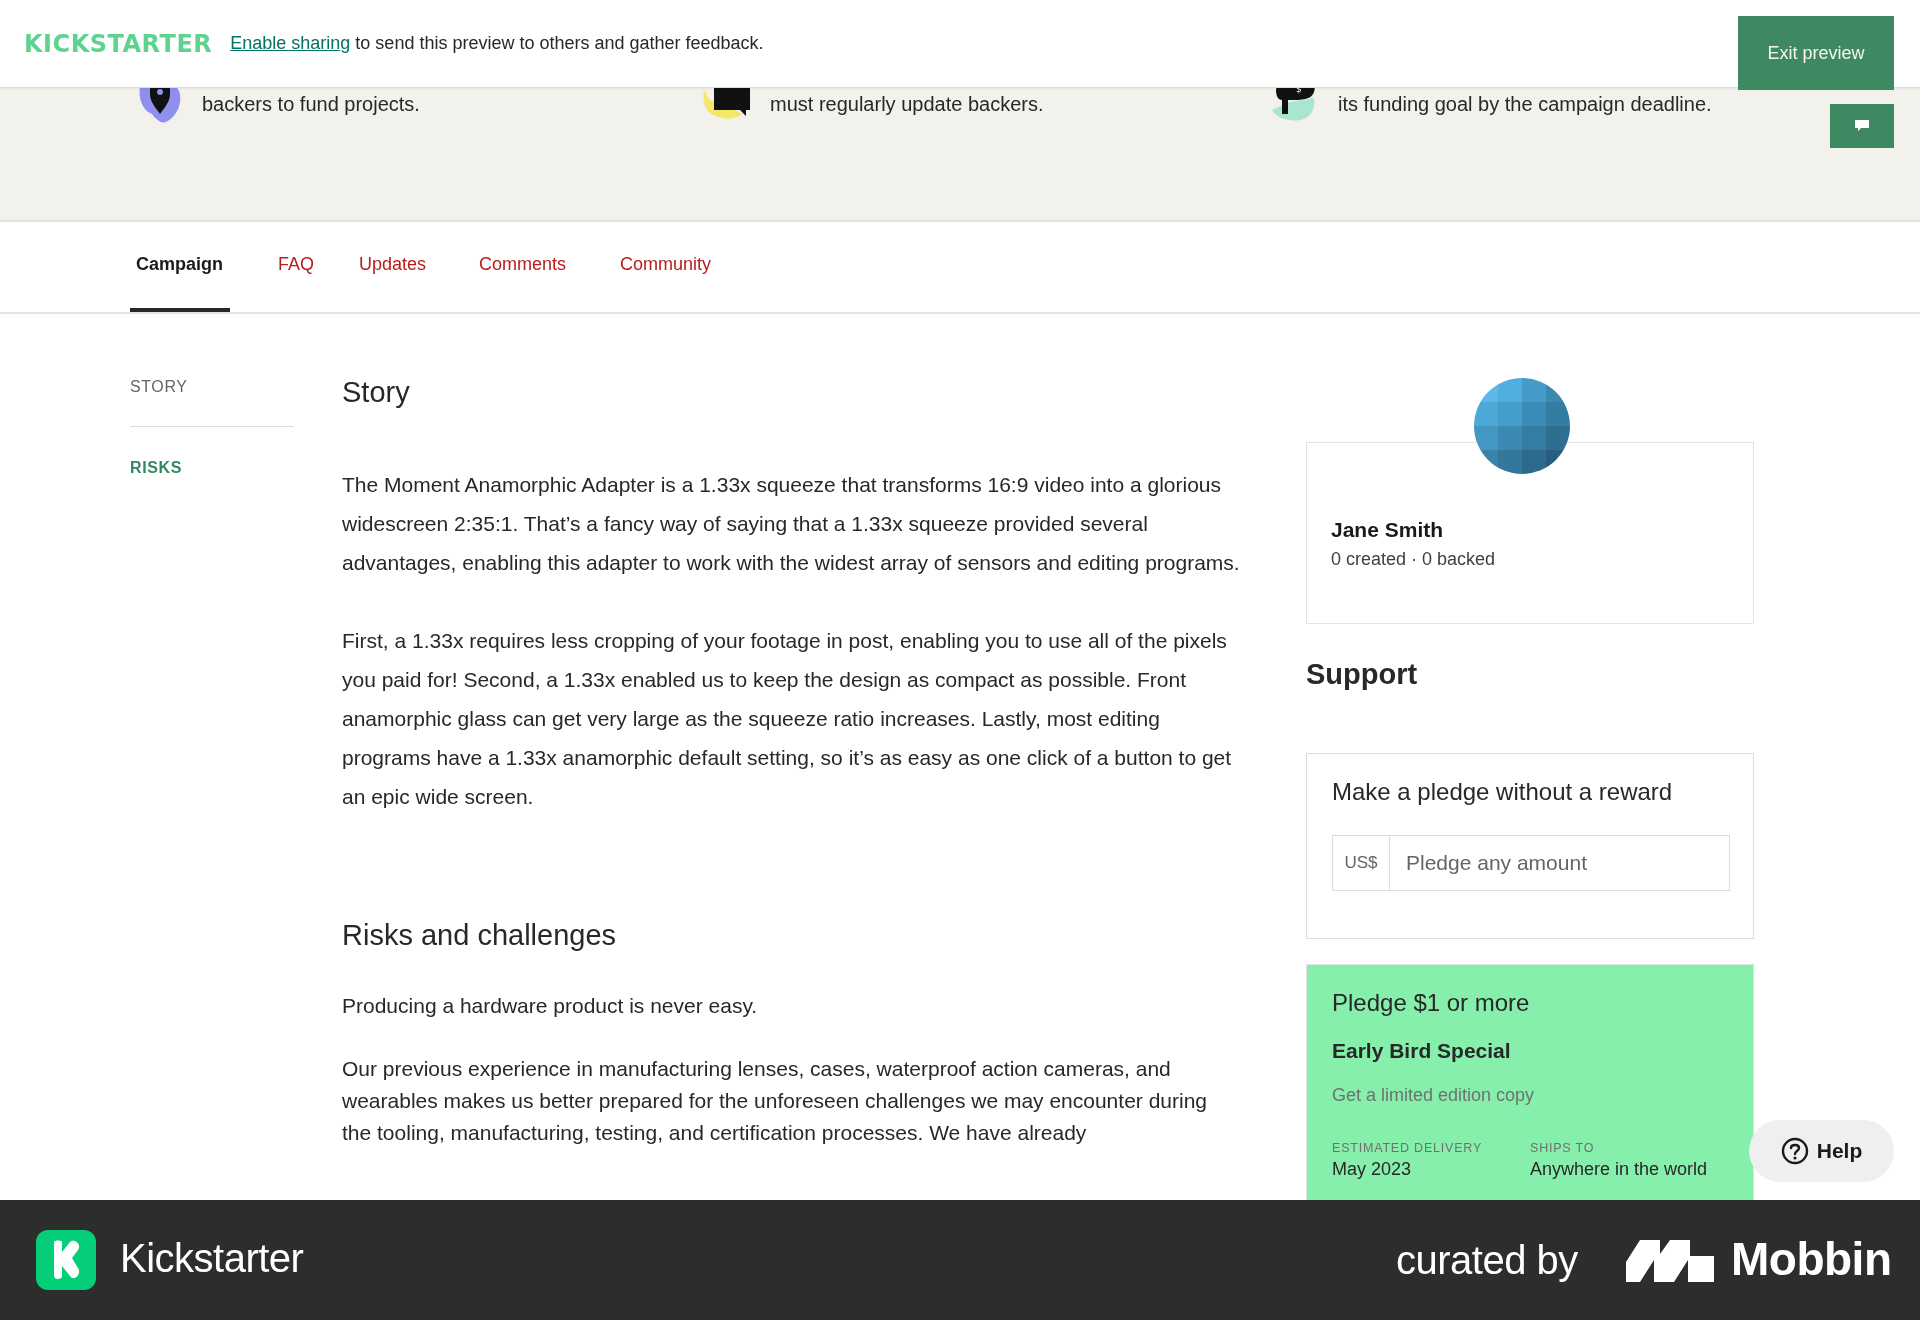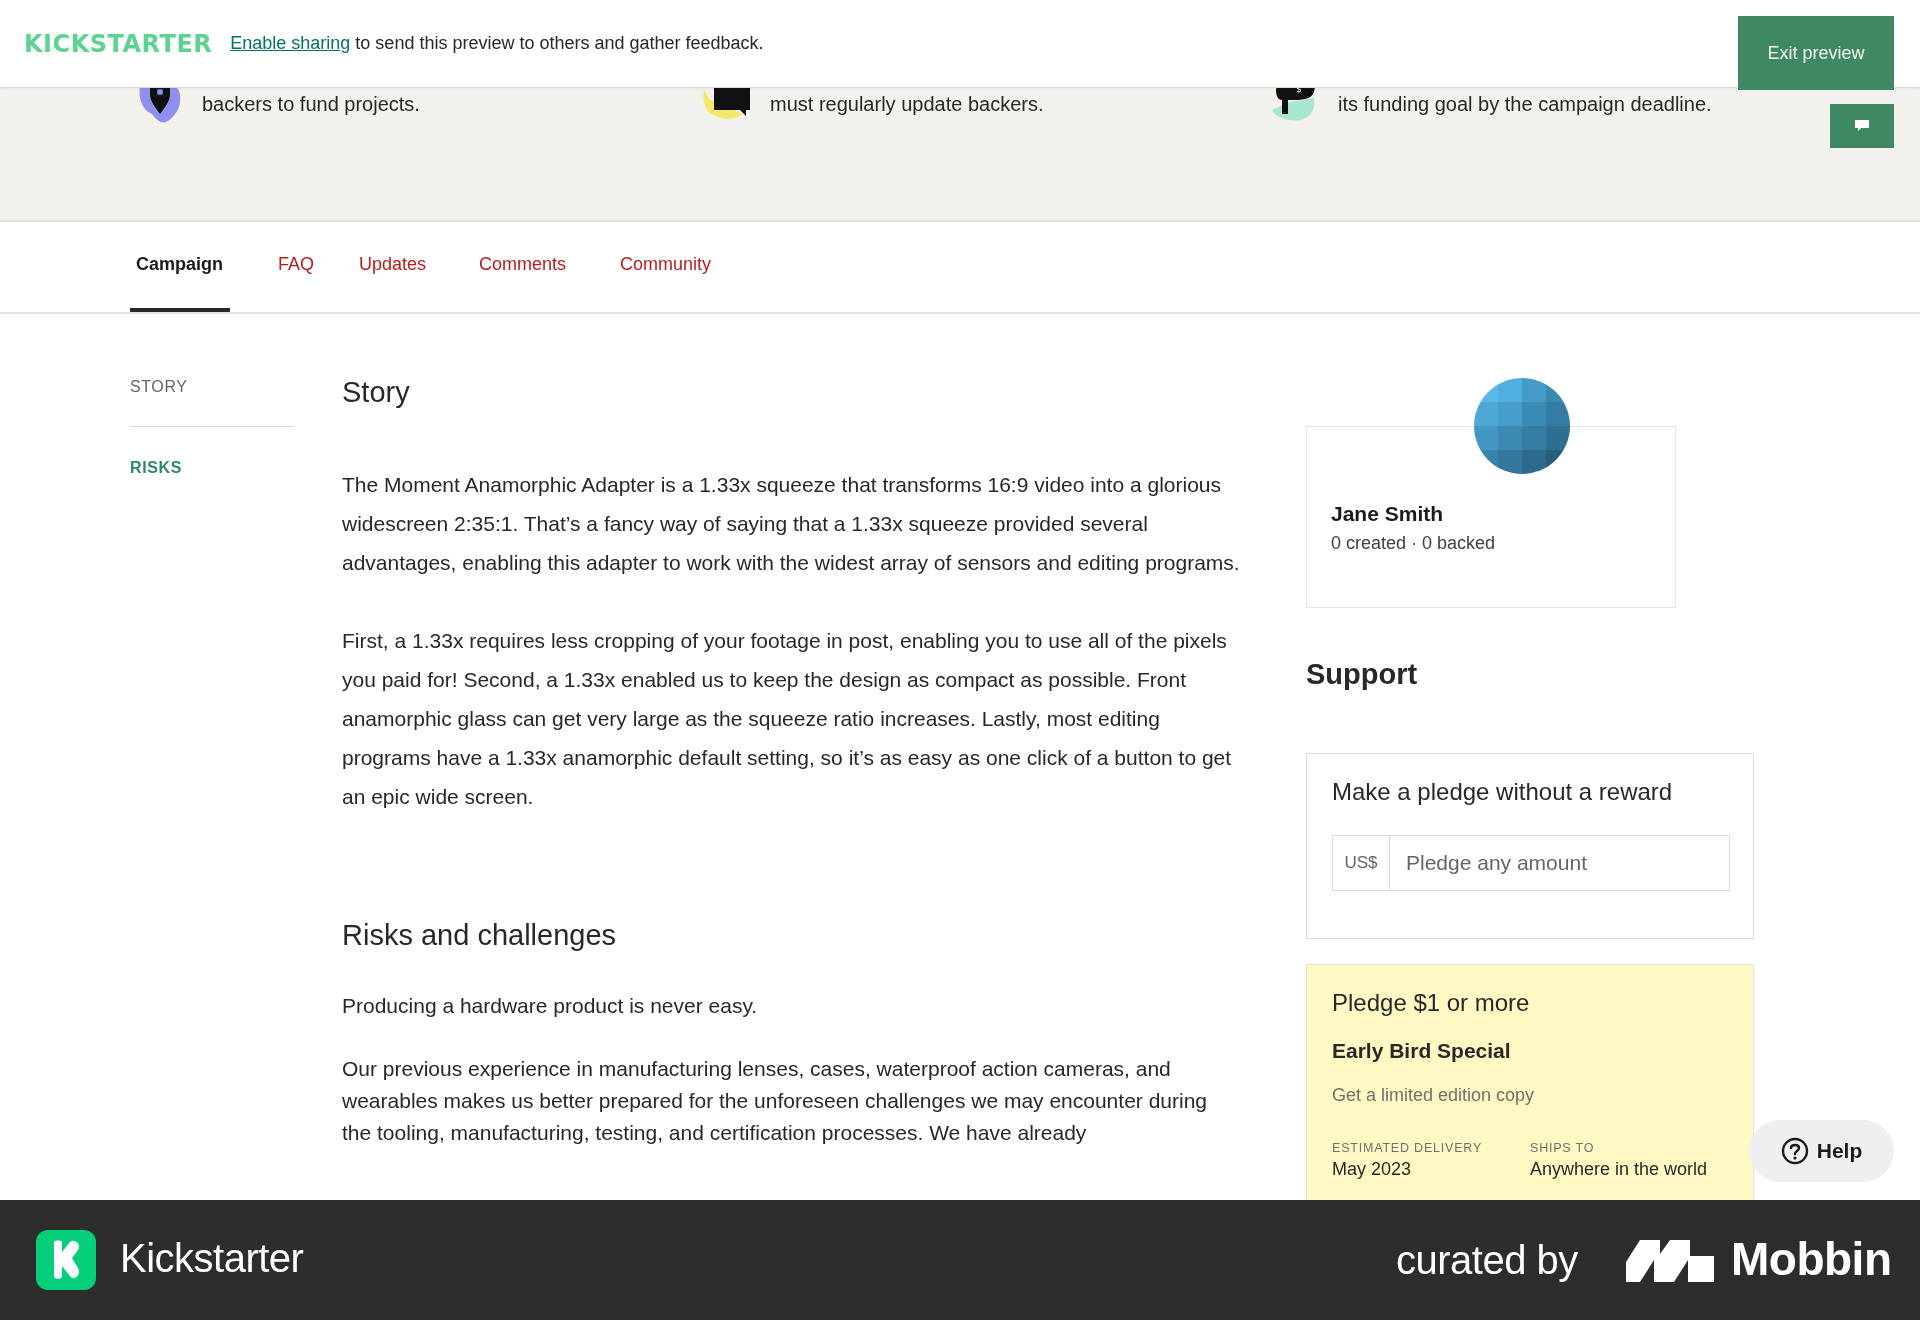--- a/index.html
+++ b/index.html
@@ -70,21 +70,21 @@
   .h-story { font-size: 29px; font-weight: 400; color: #282828; }
   .para { font-size: 21px; line-height: 39px; color: #282828; margin-top: 0; }
   .p1 { margin-top: 56px; }
   .p2 { margin-top: 39px; }
   .h-risks { font-size: 29px; font-weight: 400; color: #282828; margin-top: 103px; }
   .risk-p1 { font-size: 21px; line-height: 32px; margin-top: 38px; color: #282828; }
   .risk-p2 { font-size: 21px; line-height: 32px; margin-top: 31px; color: #282828; }
 
   
   .creator-card {
-    position: absolute; left: 1306px; top: 426px; width: 370px; height: 182px;
+    position: absolute; left: 1306px; top: 442px; width: 448px; height: 182px;
     border: 1px solid #e3e3e3; background: #fff;
   }
   .avatar {
     position: absolute; left: 1474px; top: 378px; width: 96px; height: 96px;
     border-radius: 50%; overflow: hidden; z-index: 2;
     display: grid; grid-template-columns: repeat(4, 1fr); grid-template-rows: repeat(4, 1fr);
   }
   .creator-name { position: absolute; left: 24px; top: 75px; font-size: 21px; font-weight: 600; color: #1a1a1a; }
   .creator-stats { position: absolute; left: 24px; top: 106px; font-size: 18px; color: #404040; }
 
@@ -104,21 +104,21 @@
     font-size: 17px; color: #656565;
   }
   .pledge-input input {
     flex: 1; border: none; outline: none; padding-left: 16px; font-size: 21px; color: #282828;
     font-family: "Liberation Sans", sans-serif; background: transparent;
   }
   .pledge-input input::placeholder { color: #656565; }
 
   .reward-card {
     position: absolute; left: 1306px; top: 964px; width: 448px; height: 260px;
-    border: 1px solid #e3e3e3; background: #fef9c3; padding-left: 30px;
+    border: 1px solid #e3e3e3; background: #86efac; padding-left: 30px;
   }
   .reward-min { position: absolute; left: 25px; top: 24px; font-size: 24px; color: #282828; }
   .reward-name { position: absolute; left: 25px; top: 74px; font-size: 21px; font-weight: 600; color: #282828; }
   .reward-desc { position: absolute; left: 25px; top: 120px; font-size: 18px; color: #707070; }
   .meta-label { position: absolute; top: 176px; font-size: 12.5px; letter-spacing: 0.8px; color: #707070; }
   .meta-value { position: absolute; top: 194px; font-size: 18px; color: #282828; }
 
   .help-btn {
     position: absolute; left: 1749px; top: 1120px; width: 145px; height: 62px;
     border-radius: 31px; background: #efefef; display: flex; align-items: center; justify-content: center;

